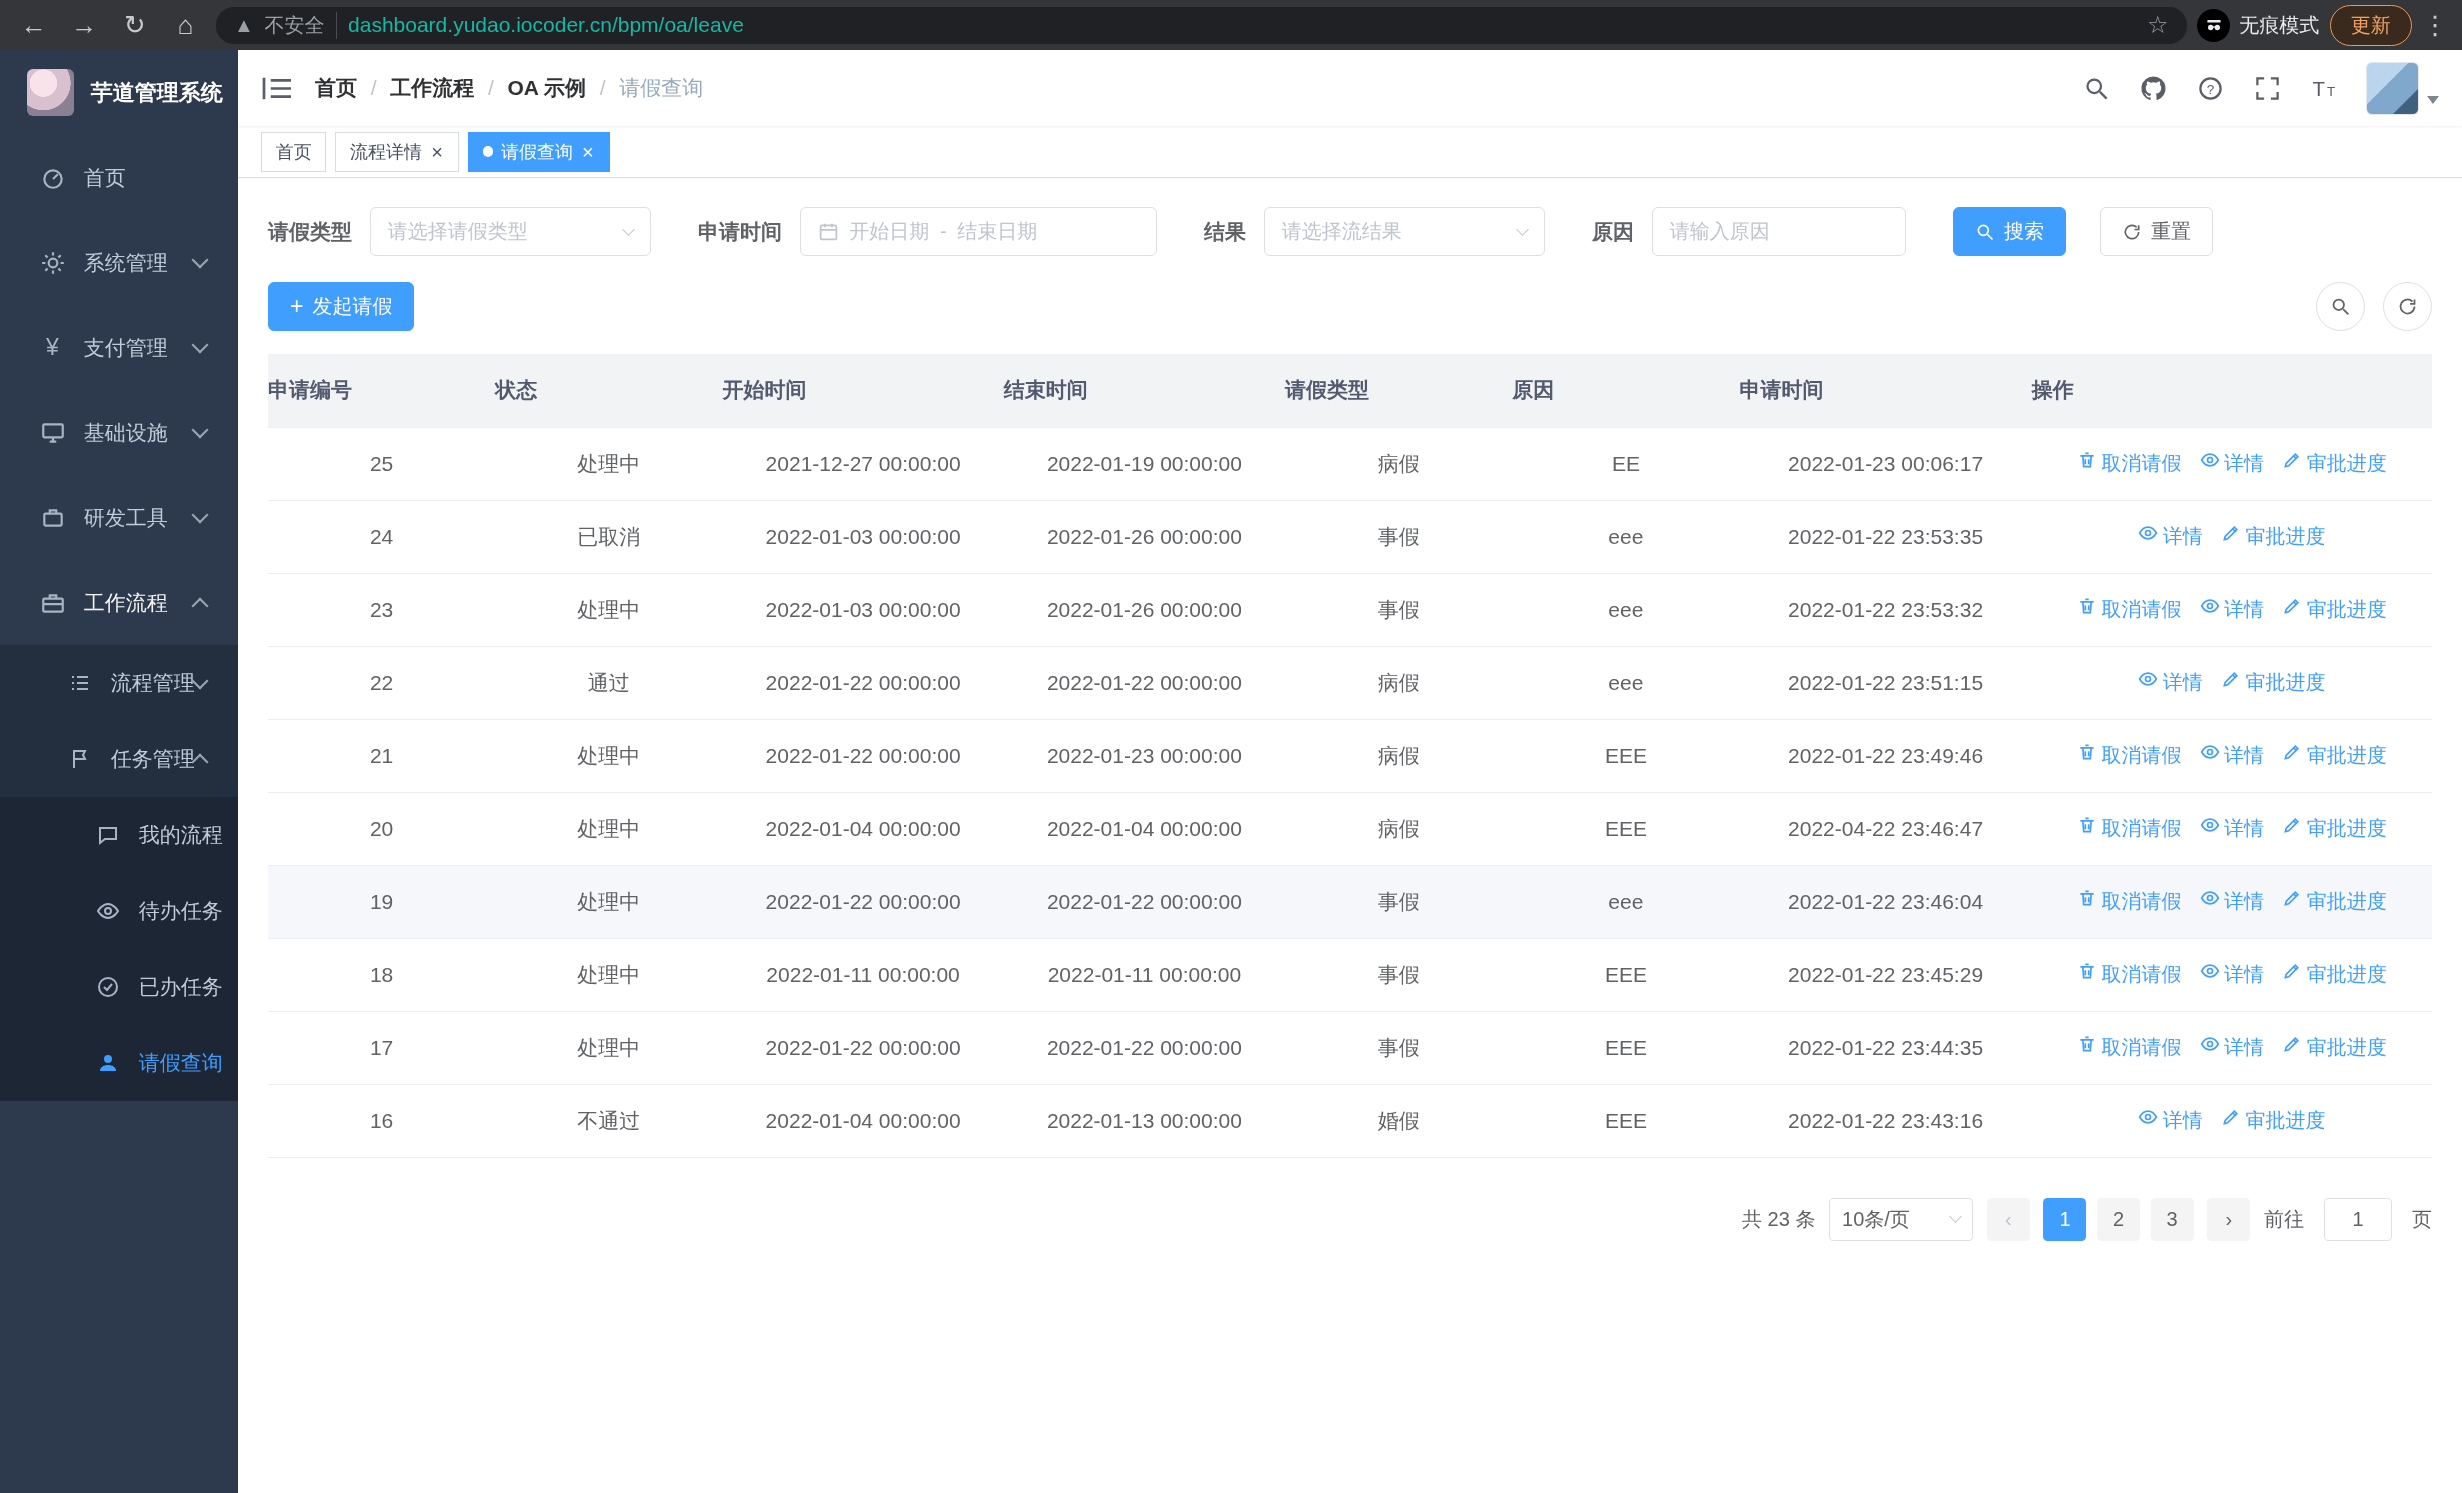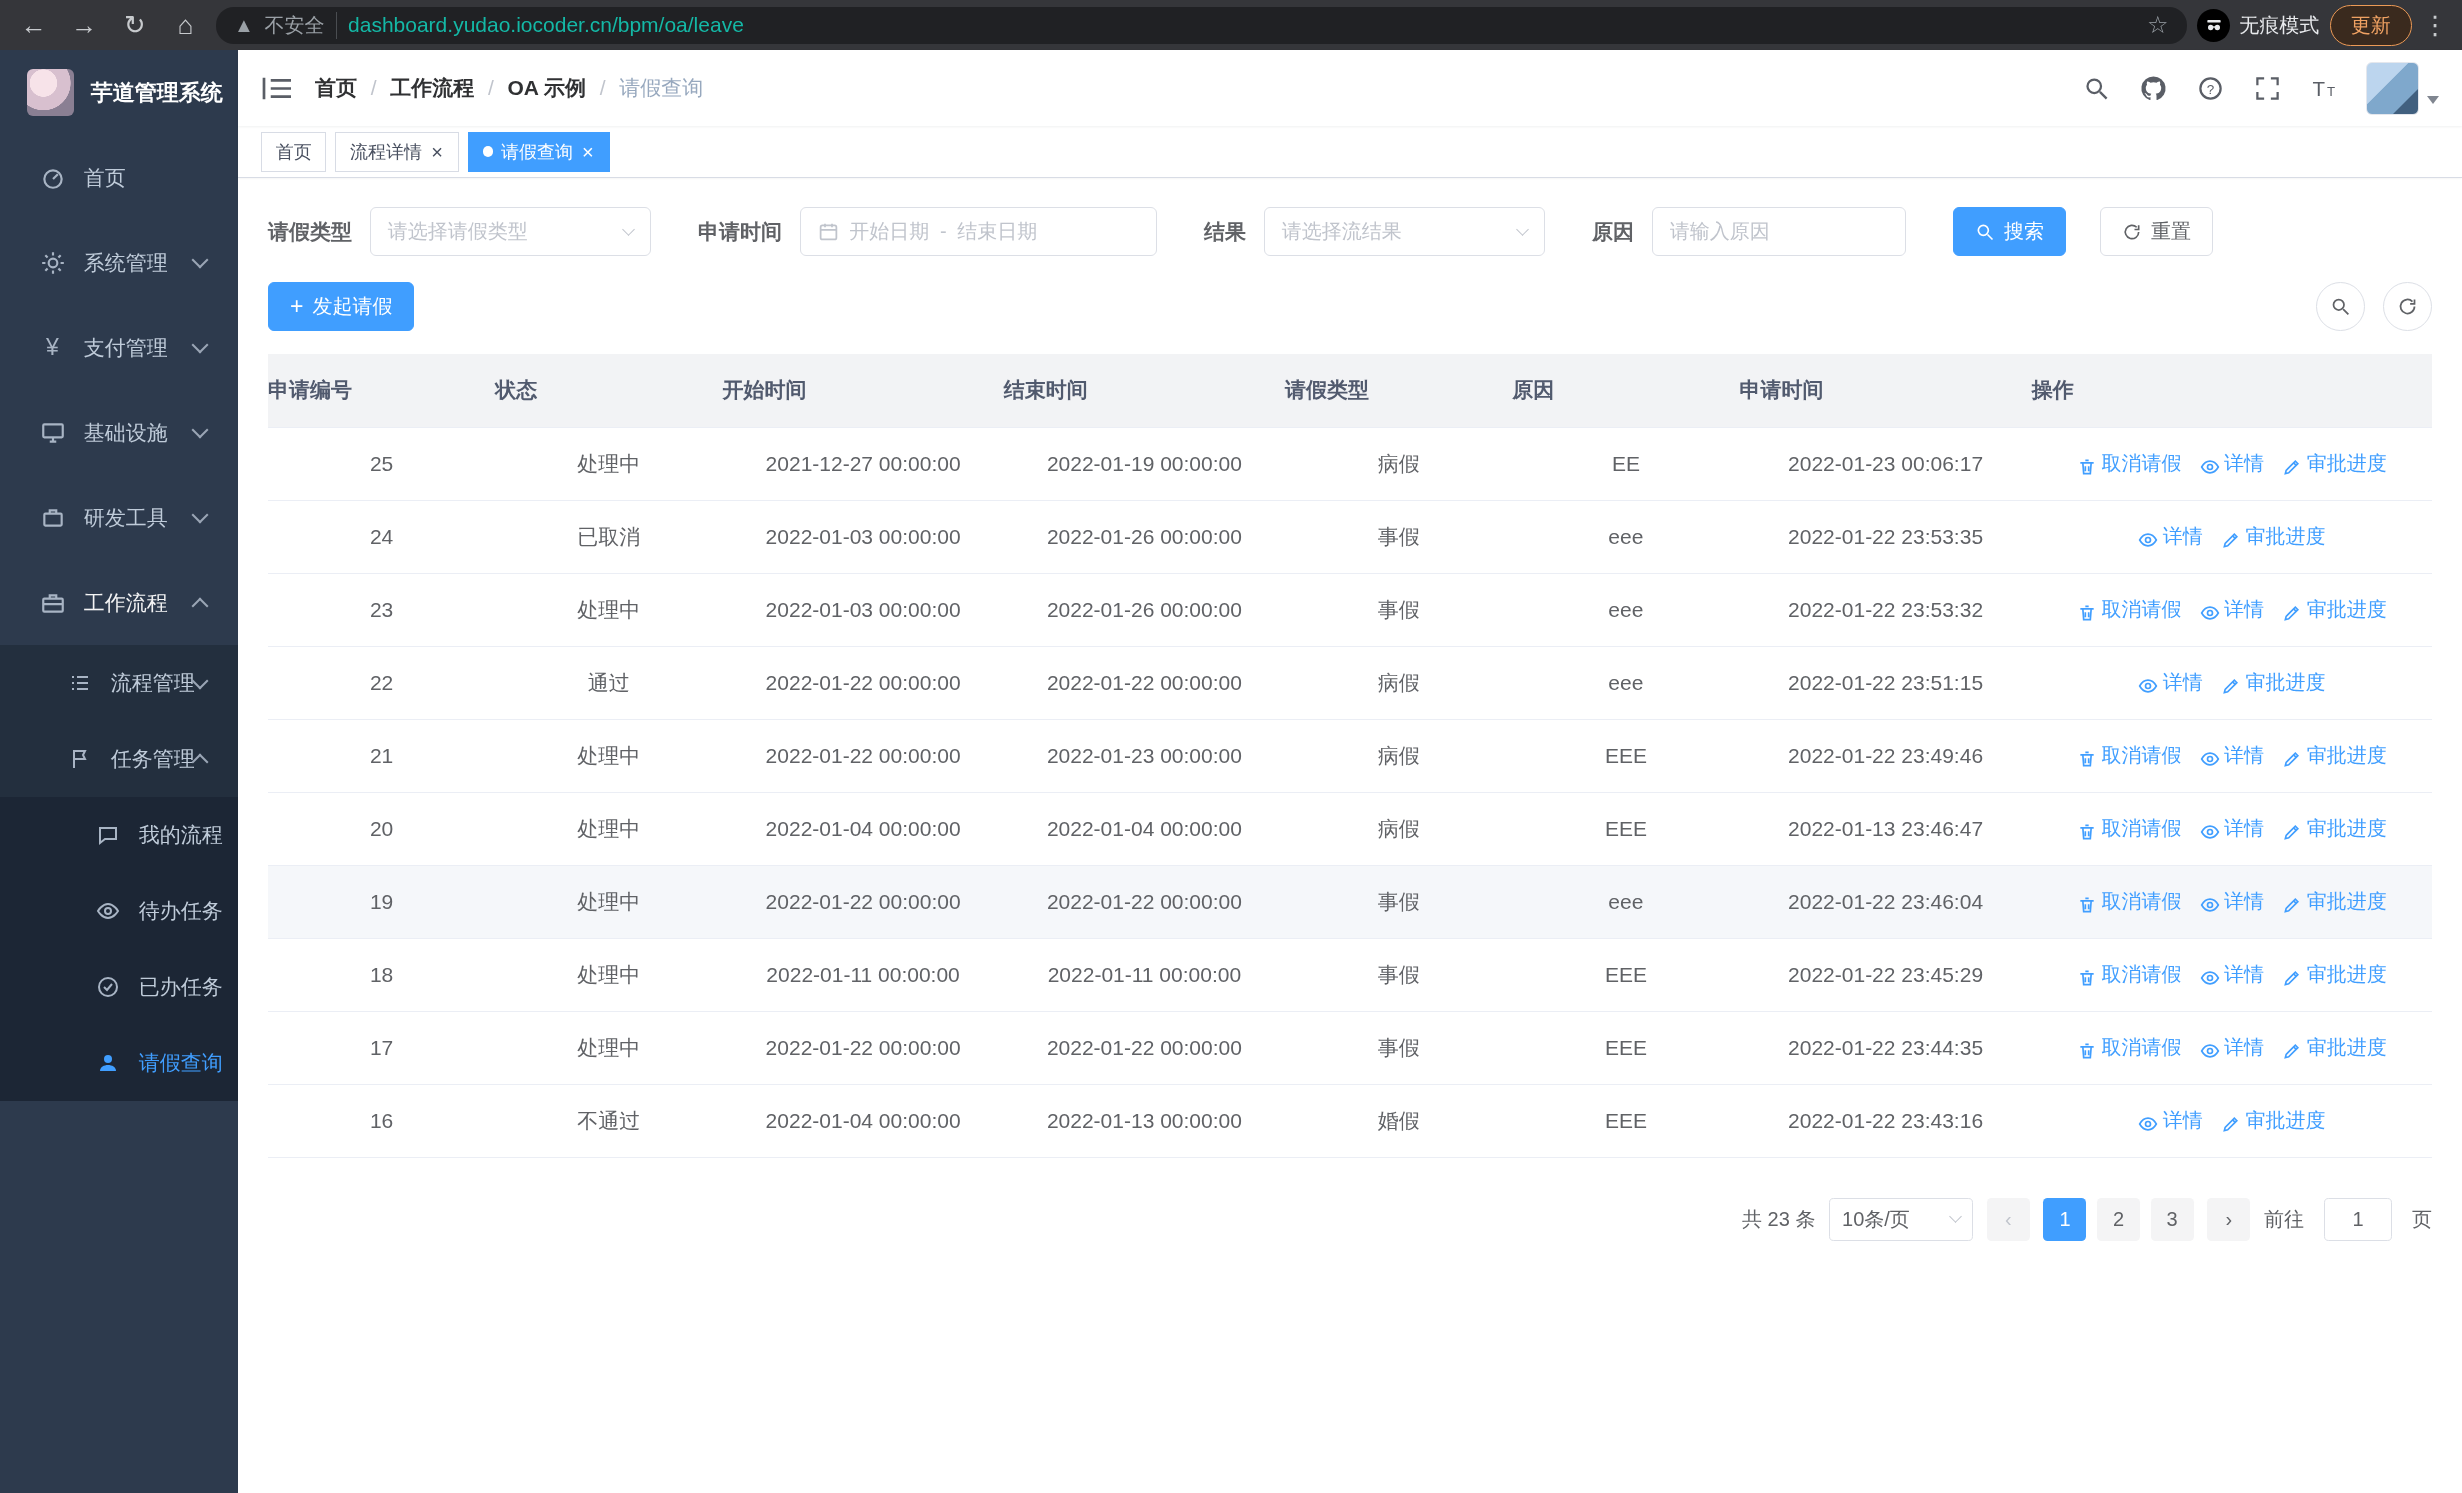--- a/index.html
+++ b/index.html
@@ -83,21 +83,21 @@
 
   .toolbar-row { margin-top:26px; display:flex; align-items:center; justify-content:space-between; }
   .mini-btns { display:flex; gap:18px; }
   .circle-btn { width:49px; height:49px; border-radius:50%; border:0.8px solid #dcdfe6; display:flex; align-items:center; justify-content:center; color:#606266; background:#fff; cursor:pointer; }
 
   
   table { width:100%; border-collapse:collapse; margin-top:23px; table-layout:fixed; }
   thead th { background:#f2f3f5; color:#515a6e; font-weight:600; font-size:21px; height:73px; text-align:left; border-bottom:0.8px solid #ebeef5; }
   tbody td { height:73px; text-align:center; font-size:21px; color:#606266; border-bottom:0.8px solid #ebeef5; white-space:nowrap; overflow:hidden; }
   tbody tr.hover { background:#f5f7fa; }
-  .action-link { display:inline-flex; align-items:flex-end; gap:4.6px; color:#409eff; font-size:20px; cursor:pointer; margin:12px 9px; text-decoration:none; }
+  .action-link { display:inline-flex; align-items:flex-start; gap:4.6px; color:#409eff; font-size:20px; cursor:pointer; margin:12px 9px; text-decoration:none; }
   .action-link svg { width:20px; height:20px; }
 
   
   .pagination { margin-top:40px; display:flex; align-items:center; justify-content:flex-end; gap:13.7px; font-size:20px; color:#606266; }
   .page-size { width:144px; height:43px; border:0.8px solid #dcdfe6; border-radius:4.6px; display:flex; align-items:center; justify-content:space-between; padding:0 12px; cursor:pointer; }
   .page-btn, .page-nav { min-width:43px; height:43px; border:none; border-radius:4.6px; background:#f4f4f5; color:#606266; font-size:20px; display:flex; align-items:center; justify-content:center; cursor:pointer; font-family:inherit; }
   .page-nav.disabled { color:#c0c4cc; cursor:default; }
   .page-btn.active { background:#409eff; color:#fff; }
   .pager-pages { display:flex; gap:10.6px; }
   .goto { display:flex; align-items:center; gap:20px; }
@@ -557,21 +557,21 @@
                   <span>审批进度</span>
                 </a></td>
             </tr>
             <tr>
               <td>20</td>
               <td>处理中</td>
               <td>2022-01-04 00:00:00</td>
               <td>2022-01-04 00:00:00</td>
               <td>病假</td>
               <td>EEE</td>
-              <td>2022-01-13 23:46:47</td>
+              <td>2022-04-22 23:46:47</td>
               <td><a class="action-link">
                   <svg viewBox="0 0 24 24" fill="none" stroke="currentColor" stroke-width="2">
                     <path d="M4 7h16M10 4h4M7 7l1 13h8l1-13M10 11v6M14 11v6"></path>
                   </svg>
                   <span>取消请假</span>
                 </a><a class="action-link">
                   <svg viewBox="0 0 24 24" fill="none" stroke="currentColor" stroke-width="2">
                     <path d="M12 5C6 5 2 12 2 12s4 7 10 7 10-7 10-7-4-7-10-7z"></path>
                     <circle cx="12" cy="12" r="3"></circle>
                   </svg>

